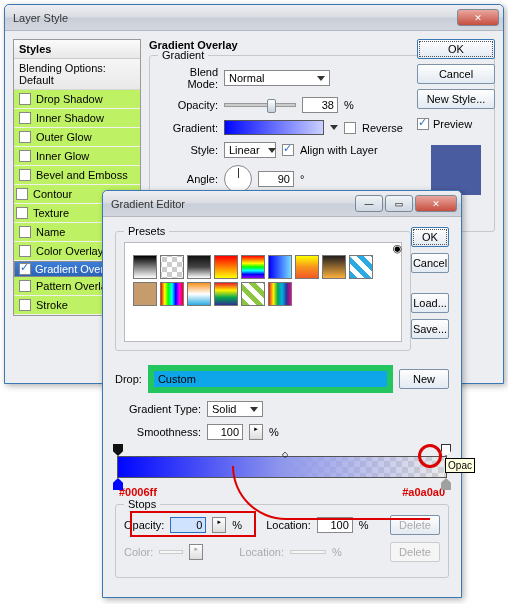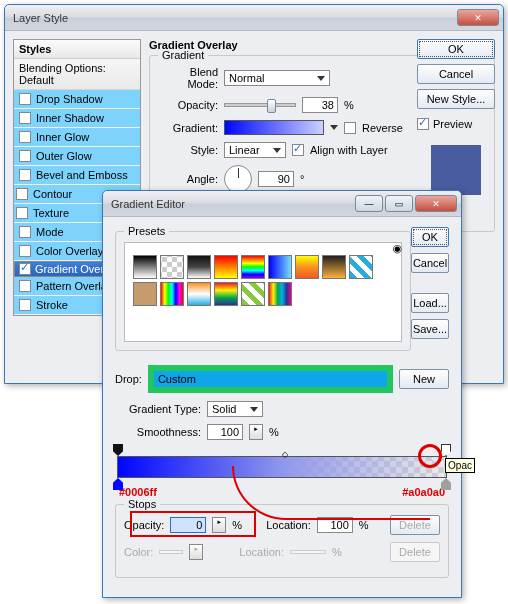--- a/index.html
+++ b/index.html
@@ -3,21 +3,21 @@
 <meta charset="utf-8">
 <style>
 *{box-sizing:border-box;margin:0;padding:0;font-family:Tahoma,sans-serif;font-size:11px}
 body{background:#fff;position:relative;width:508px;height:604px;overflow:hidden}
 .win{position:absolute;background:#eceef1;border:1px solid #3a78b5;border-radius:5px 5px 0 0;box-shadow:2px 2px 6px rgba(0,0,0,.3)}
 .titlebar{height:26px;background:linear-gradient(#efeff2,#d9dce2 48%,#c9cfd8 52%,#d2d6de);border-bottom:1px solid #b3b7bf;display:flex;align-items:center;padding:0 4px;border-radius:5px 5px 0 0}
 .titlebar .t{flex:1;padding-left:4px;color:#333}
 .wbtn{width:28px;height:17px;border:1px solid #7a8a99;border-radius:3px;margin-left:2px;display:flex;align-items:center;justify-content:center;background:linear-gradient(#f1f4f7,#cfd7e1);font-size:9px}
 .wbtn.cl{width:42px;background:linear-gradient(#e9a79f,#c64e3f);color:#fff}
 .content{padding:8px;display:flex;gap:8px}
-.styles{width:128px;border:1px solid #999;background:#7dd3fc}
+.styles{width:128px;border:1px solid #999;background:#bef264}
 .shead{background:linear-gradient(#fbfbfb,#e8e8e8);border-bottom:1px solid #ccc;padding:3px 5px;font-weight:bold}
 .sopt{background:linear-gradient(#f6f6f6,#e9e9e9);border-bottom:1px solid #d6d6d6;padding:3px 5px}
 .srow{padding:3px 5px;display:flex;align-items:center;gap:5px;border-bottom:1px solid #f0f0f0}
 .srow.sel{background:linear-gradient(#3d7fd8,#2b64b8);color:#fff}
 .srow.sub{padding-left:2px}
 .cb{width:12px;height:12px;border:1px solid #888;background:#fff;position:relative}
 .cb.chk::after{content:"✓";position:absolute;top:-3px;left:0;font-size:11px;color:#2a6fc7}
 .rightcol{flex:1;position:relative}
 .btncol{position:absolute;right:0;top:0;width:78px;display:flex;flex-direction:column;gap:5px}
 .btn{height:20px;border:1px solid #7b92a9;border-radius:2px;background:linear-gradient(#fefefe,#e3eaf2);text-align:center;line-height:18px;cursor:pointer}
@@ -67,41 +67,41 @@
       <div class="srow">
           <span class="cb"></span>
           <span>Drop Shadow</span>
         </div>
       <div class="srow">
           <span class="cb"></span>
           <span>Inner Shadow</span>
         </div>
       <div class="srow">
           <span class="cb"></span>
+          <span>Outer Glow</span>
+        </div>
+      <div class="srow">
+          <span class="cb"></span>
           <span>Inner Glow</span>
         </div>
       <div class="srow">
           <span class="cb"></span>
-          <span>Outer Glow</span>
-        </div>
-      <div class="srow">
-          <span class="cb"></span>
           <span>Bevel and Emboss</span>
         </div>
       <div class="srow sub">
           <span class="cb"></span>
           <span>Contour</span>
         </div>
       <div class="srow sub">
           <span class="cb"></span>
           <span>Texture</span>
         </div>
       <div class="srow">
           <span class="cb"></span>
-          <span>Mode</span>
+          <span>Name</span>
         </div>
       <div class="srow">
           <span class="cb"></span>
           <span>Color Overlay</span>
         </div>
       <div class="srow sel">
           <span class="cb chk" style="color:#fff"></span>
           <span>Gradient Overlay</span>
         </div>
       <div class="srow">
@@ -133,21 +133,21 @@
         </div>
         <div class="frow">
           <span class="flbl">Gradient:</span>
           <div class="gradprev"></div>
           <span class="tri"></span>
           <span class="cb"></span>
           <span>Reverse</span>
         </div>
         <div class="frow">
           <span class="flbl">Style:</span>
-          <div class="sel" style="width:62px">
+          <div class="sel" style="width:52px">
               <span>Linear</span>
               <span style="flex:1"></span>
               <span class="tri"></span>
             </div>
           <span class="cb chk"></span>
           <span>Align with Layer</span>
         </div>
         <div class="frow">
           <span class="flbl">Angle:</span>
           <div class="dial"></div>

